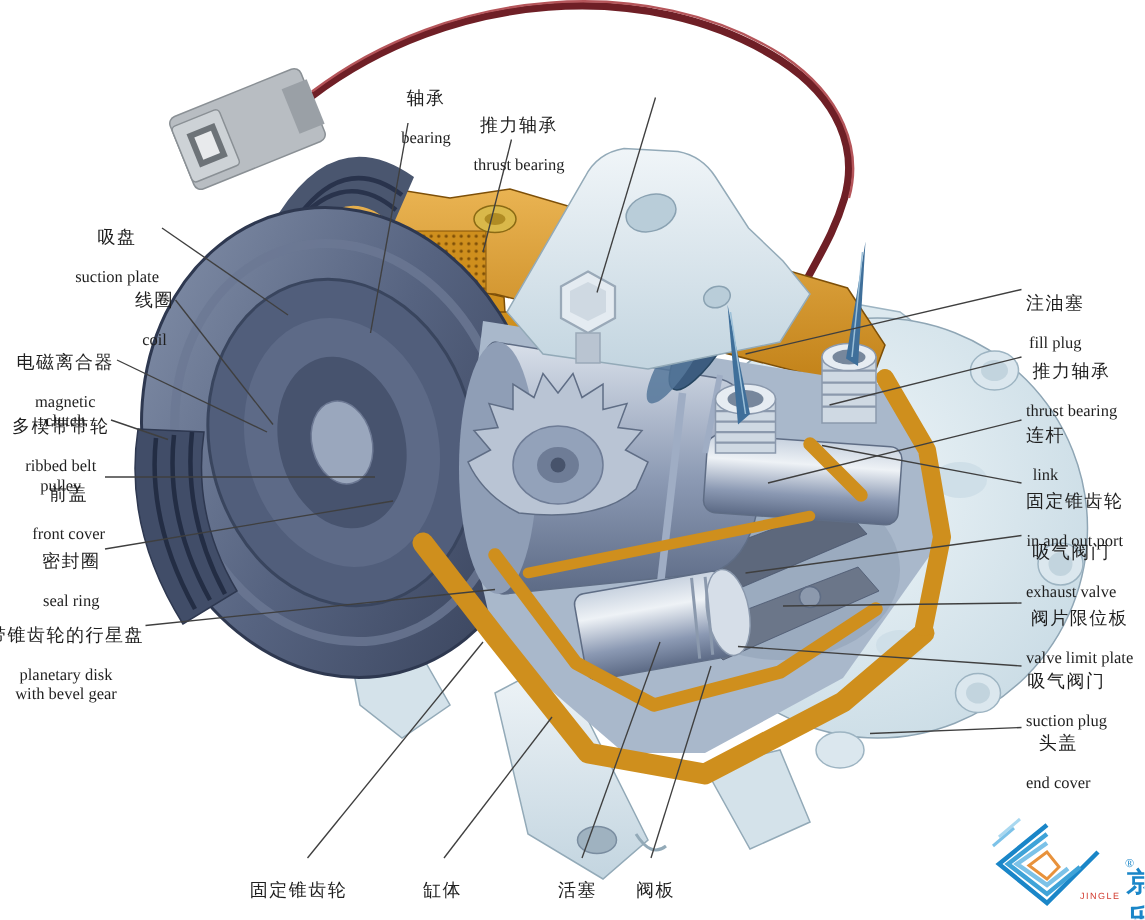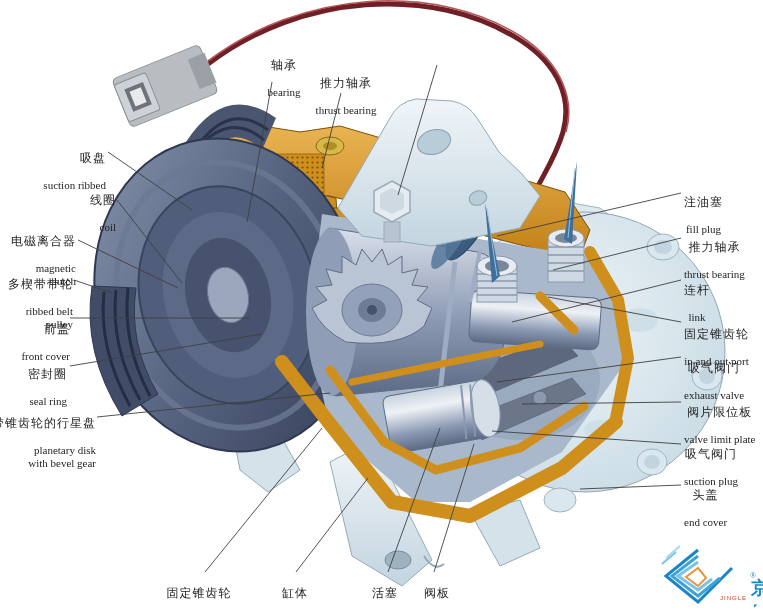--- a/index.html
+++ b/index.html
@@ -1,23 +1,23 @@
 <!DOCTYPE html>
 <html><head>
 <meta charset="utf-8">
 <style>
   html,body{margin:0;padding:0;background:#ffffff;}
   .stage{position:relative;width:763px;height:613px;background:#ffffff;overflow:hidden;
-         font-family:"Liberation Serif","DejaVu Serif",serif;border-radius:24px;}
+         font-family:"Liberation Serif","DejaVu Serif",serif;}
   .stage svg.fig{position:absolute;left:0;top:0;}
   .lbl{position:absolute;width:max-content;color:#1f1f1f;font-size:11.5px;line-height:13.5px;
        white-space:pre-line;}
   .lbl .zh{letter-spacing:1px;font-size:12px;}
   .lbl .en{font-size:11px;}
-  .side-left{text-align:right;}
+  .side-left{text-align:center;}
   .side-right{text-align:center;}
   .centered{transform:translateX(-50%);text-align:center;}
   .logo{position:absolute;left:650px;top:538px;width:112px;height:72px;}
   .logo svg{position:absolute;left:8px;top:4px;}
   .logo .brand{position:absolute;left:58px;top:38px;font-size:18px;font-weight:bold;
                color:#1a86c8;letter-spacing:1px;font-family:"Liberation Sans",sans-serif;margin-left:43px;}
   .logo .reg{position:absolute;left:100px;top:33px;font-size:8px;color:#1a86c8;}
   .logo .tagline{position:absolute;left:70px;top:57px;font-size:6px;color:#d23b2f;
                  letter-spacing:1px;font-family:"Liberation Sans",sans-serif;}
 </style>
@@ -233,21 +233,21 @@
   <div class="zh">轴承</div>
   <div class="en">bearing</div>
 </div>
 <div class="lbl centered" style="left:346px;top:63px">
   <div class="zh">推力轴承</div>
   <div class="en">thrust bearing</div>
 </div>
 
 <div class="lbl side-left" style="right:657px;top:138px">
   <div class="zh">吸盘</div>
-  <div class="en">suction ribbed</div>
+  <div class="en">suction plate</div>
 </div>
 <div class="lbl side-left" style="right:647px;top:180px">
   <div class="zh">线圈</div>
   <div class="en">coil</div>
 </div>
 <div class="lbl side-left" style="right:687px;top:221px">
   <div class="zh">电磁离合器</div>
   <div class="en">magnetic
 clutch</div>
 </div>

